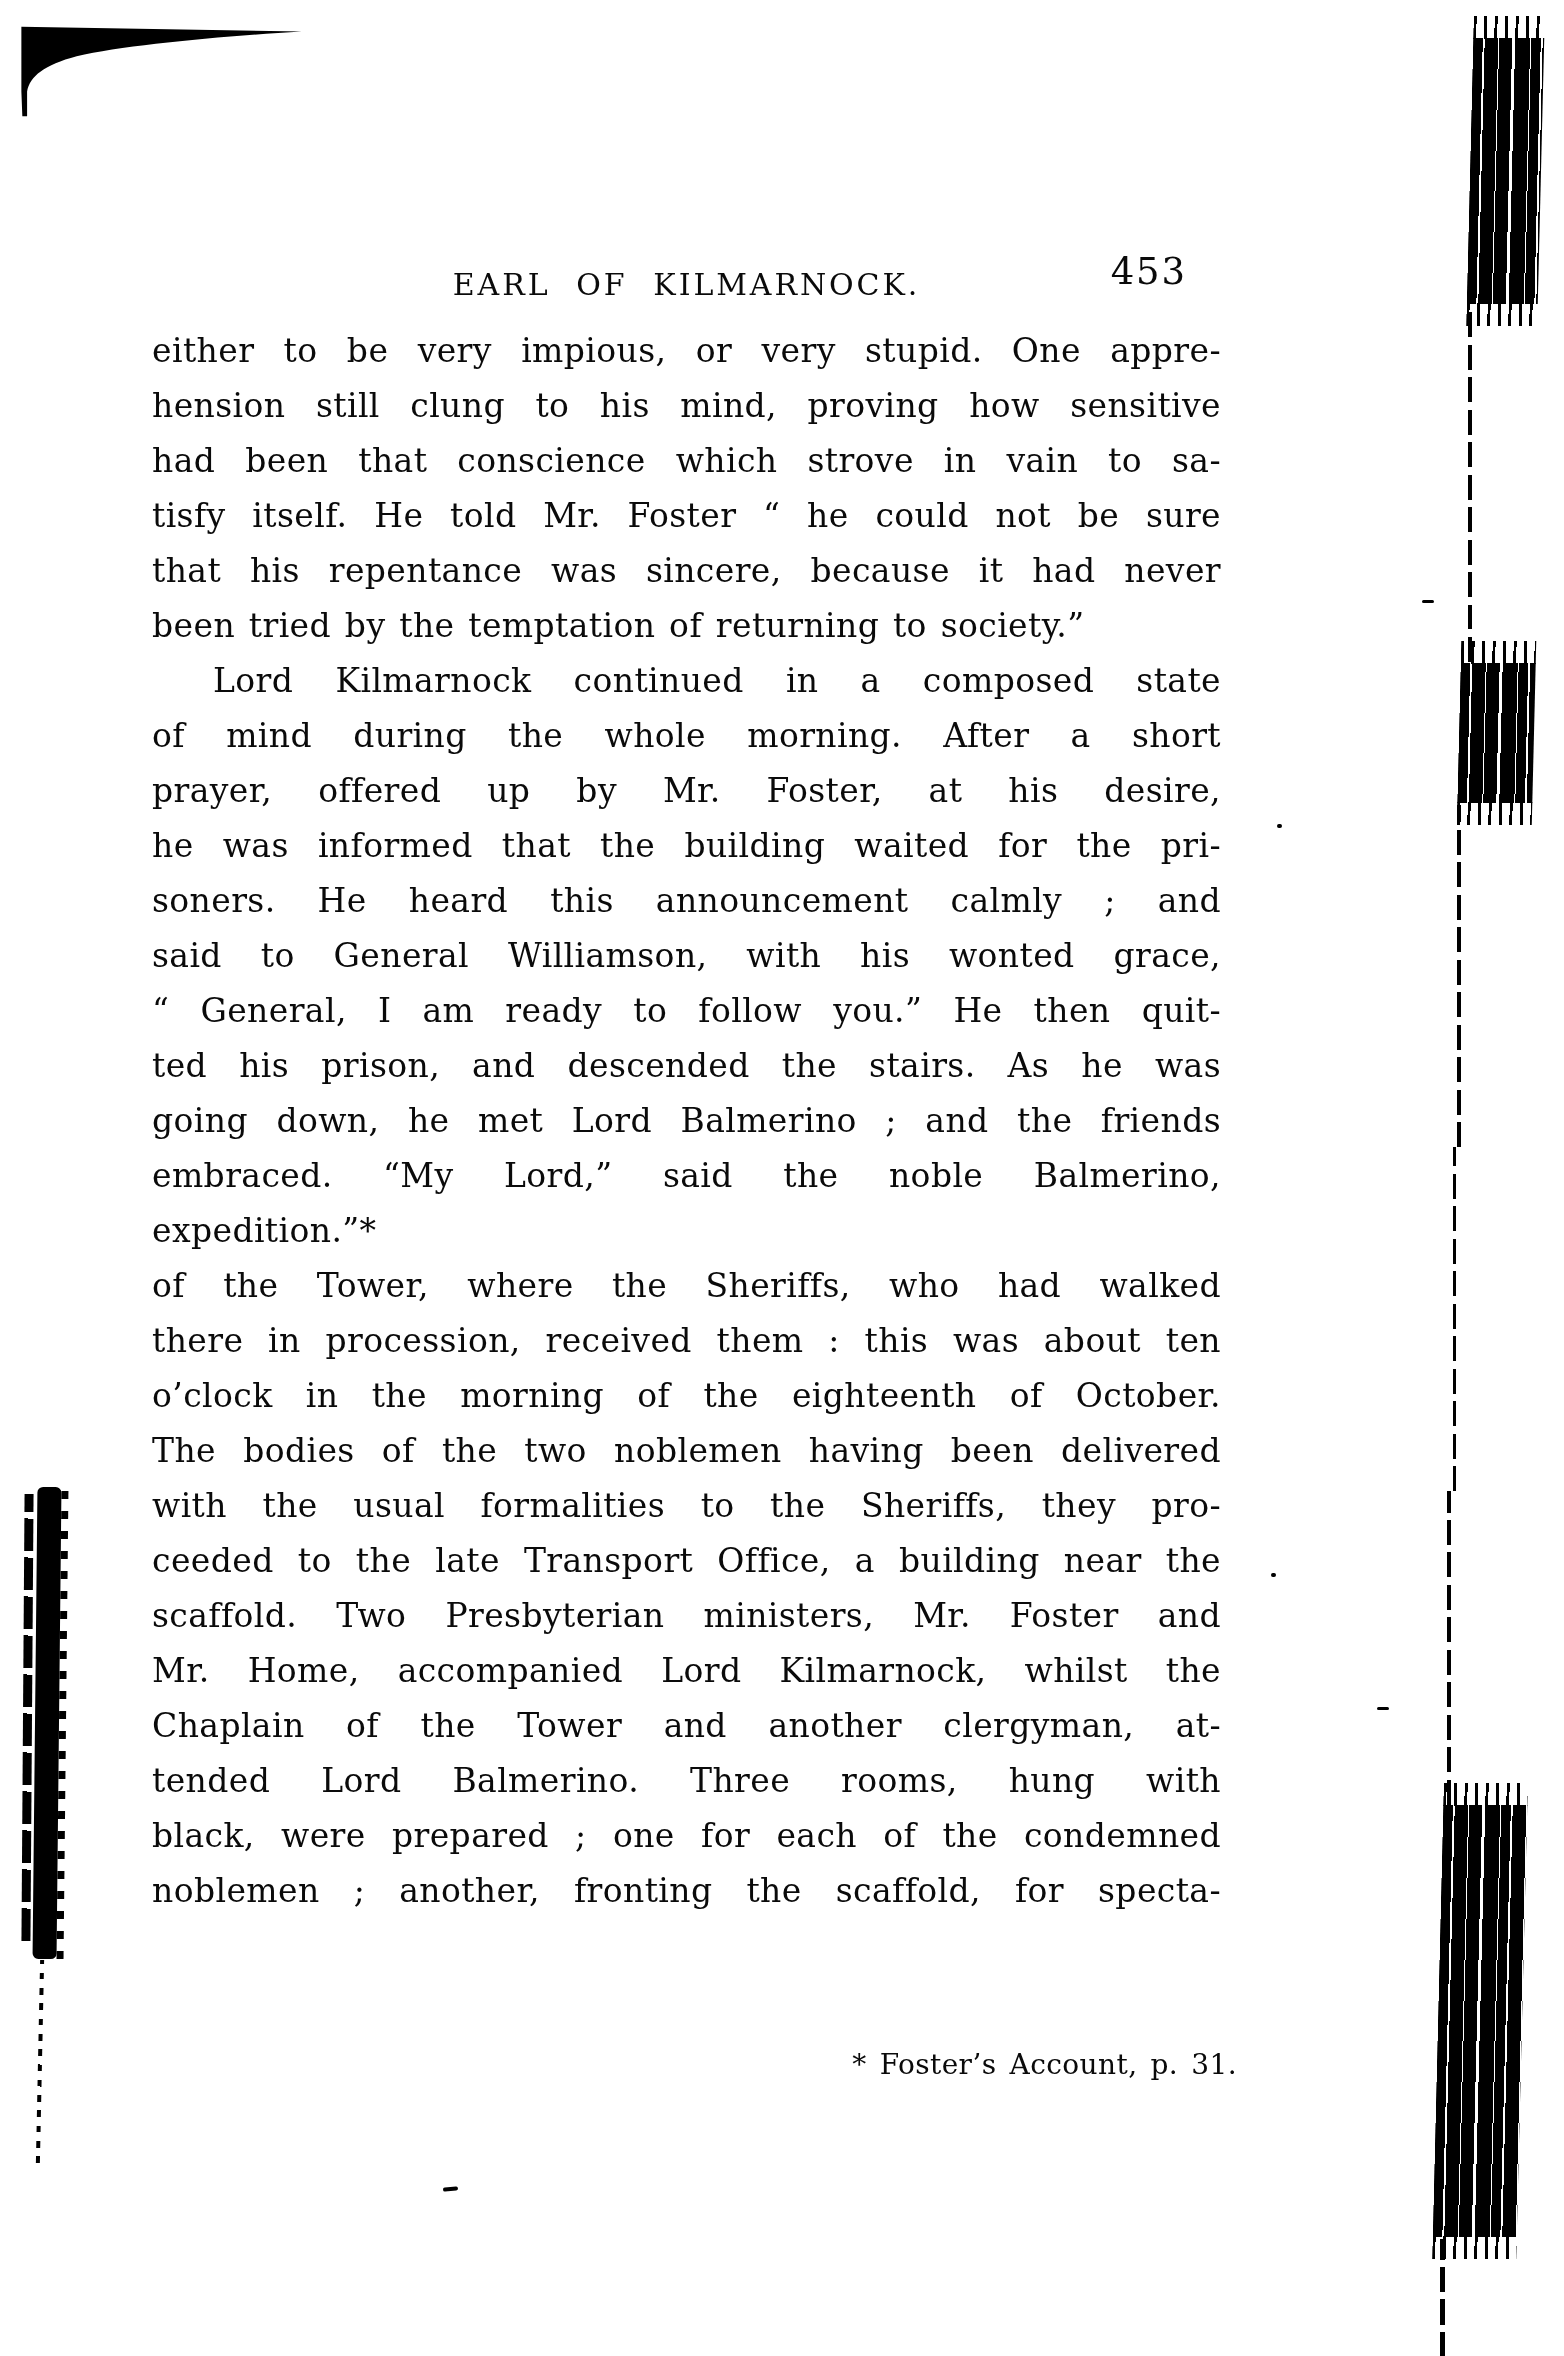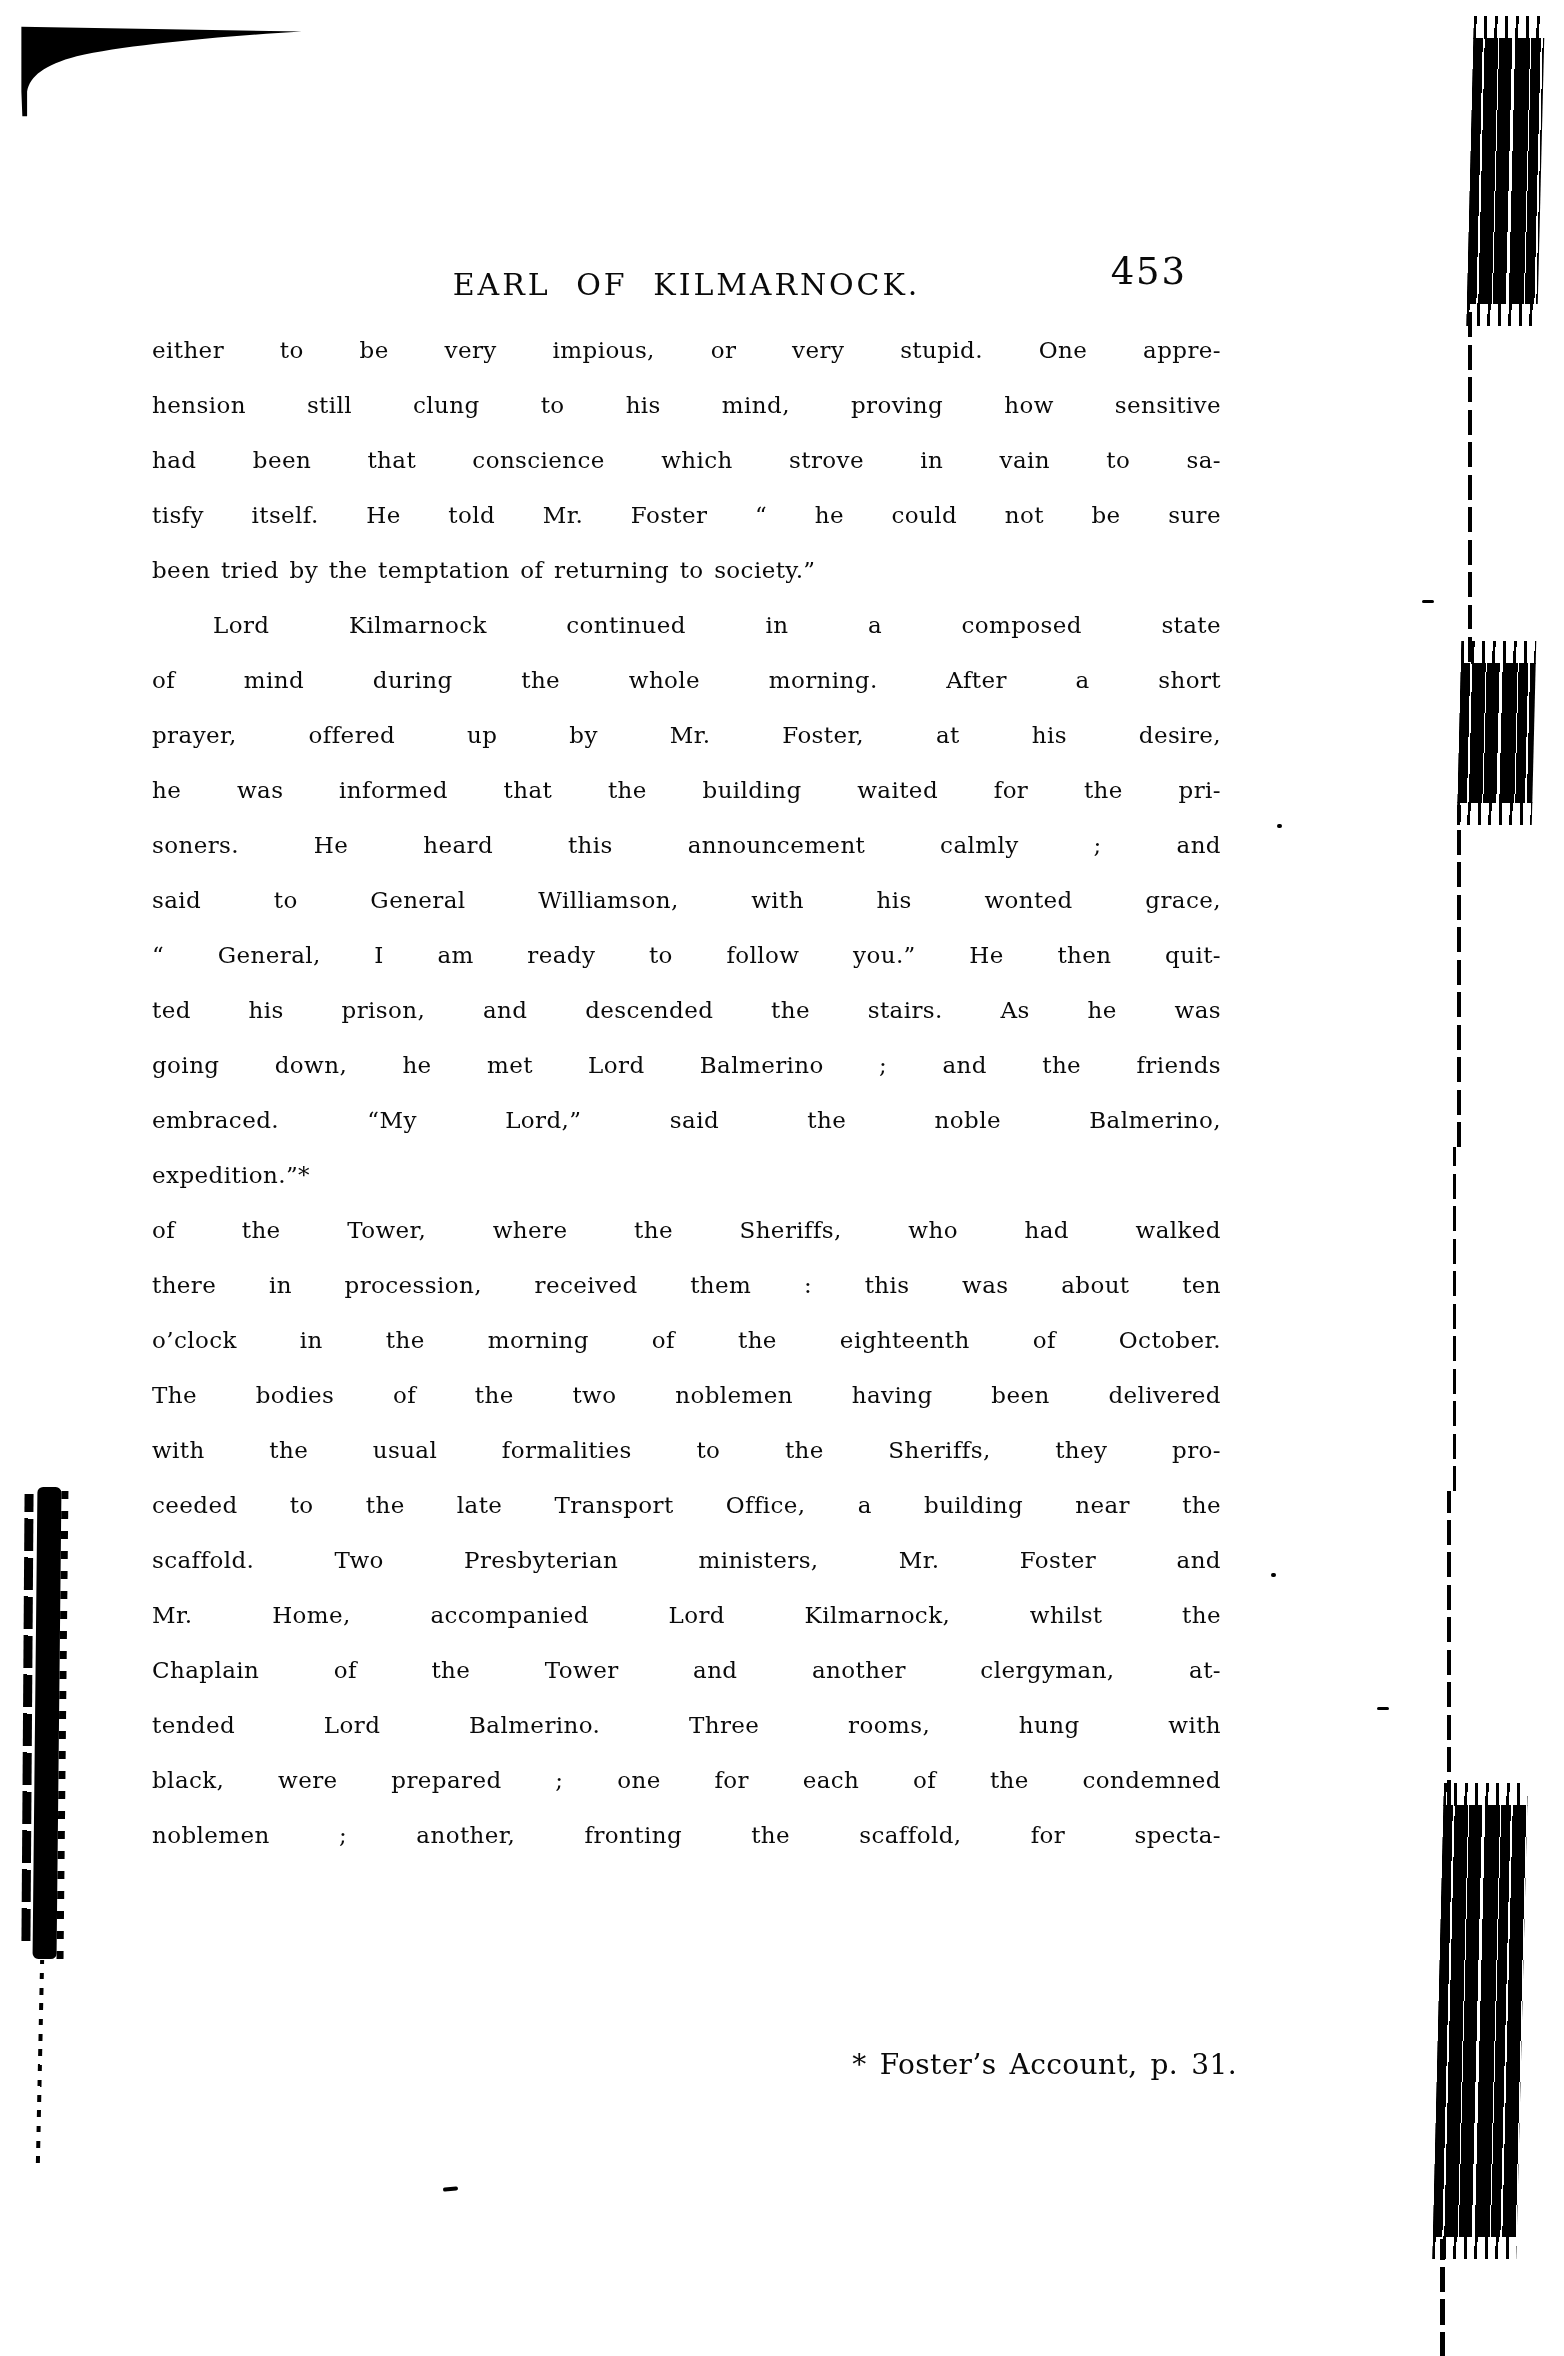--- a/index.html
+++ b/index.html
@@ -24,21 +24,21 @@
   .page-number{
     position:absolute;right:34px;top:-3.8px;
     font-size:37px;letter-spacing:1.9px;
   }
   
   .body-text{
     position:absolute;top:323px;left:152px;width:1069px;
   }
   .body-line{
     width:1069px;height:55px;line-height:55px;
-    font-size:23px;letter-spacing:0.4px;word-spacing:2.9px;
+    font-size:33px;letter-spacing:0.4px;word-spacing:2.9px;
     text-align:justify;text-align-last:justify;
     white-space:nowrap;white-space:normal;
     overflow:visible;
   }
   .body-line.no-just{text-align-last:left;}
   .body-line.indent{text-indent:61px;}
   
   .footnote{
     position:absolute;top:2048px;left:168px;width:1069px;
     text-align:right;font-size:28px;letter-spacing:0.4px;word-spacing:3.8px;
@@ -86,20 +86,21 @@
     <div class="running-title">EARL OF KILMARNOCK.</div>
     <div class="page-number">453</div>
   </div>
 
   <div class="body-text">
 
   <div class="body-line">either to be very impious, or very stupid.  One appre-</div>
       <div class="body-line">hension still clung to his mind, proving how sensitive</div>
       <div class="body-line">had been that conscience which strove in vain to sa-</div>
       <div class="body-line">tisfy itself.  He told Mr. Foster “ he could not be sure</div>
+      <div class="body-line">that his repentance was sincere, because it had never</div>
       <div class="body-line no-just">been tried by the temptation of returning to society.”</div>
       <div class="body-line indent">Lord Kilmarnock continued in a composed state</div>
       <div class="body-line">of mind during the whole morning.  After a short</div>
       <div class="body-line">prayer, offered up by Mr. Foster, at his desire,</div>
       <div class="body-line">he was informed that the building waited for the pri-</div>
       <div class="body-line">soners.  He heard this announcement calmly ; and</div>
       <div class="body-line">said to General Williamson, with his wonted grace,</div>
       <div class="body-line">“ General, I am ready to follow you.”  He then quit-</div>
       <div class="body-line">ted his prison, and descended the stairs.  As he was</div>
       <div class="body-line">going down, he met Lord Balmerino ; and the friends</div>

